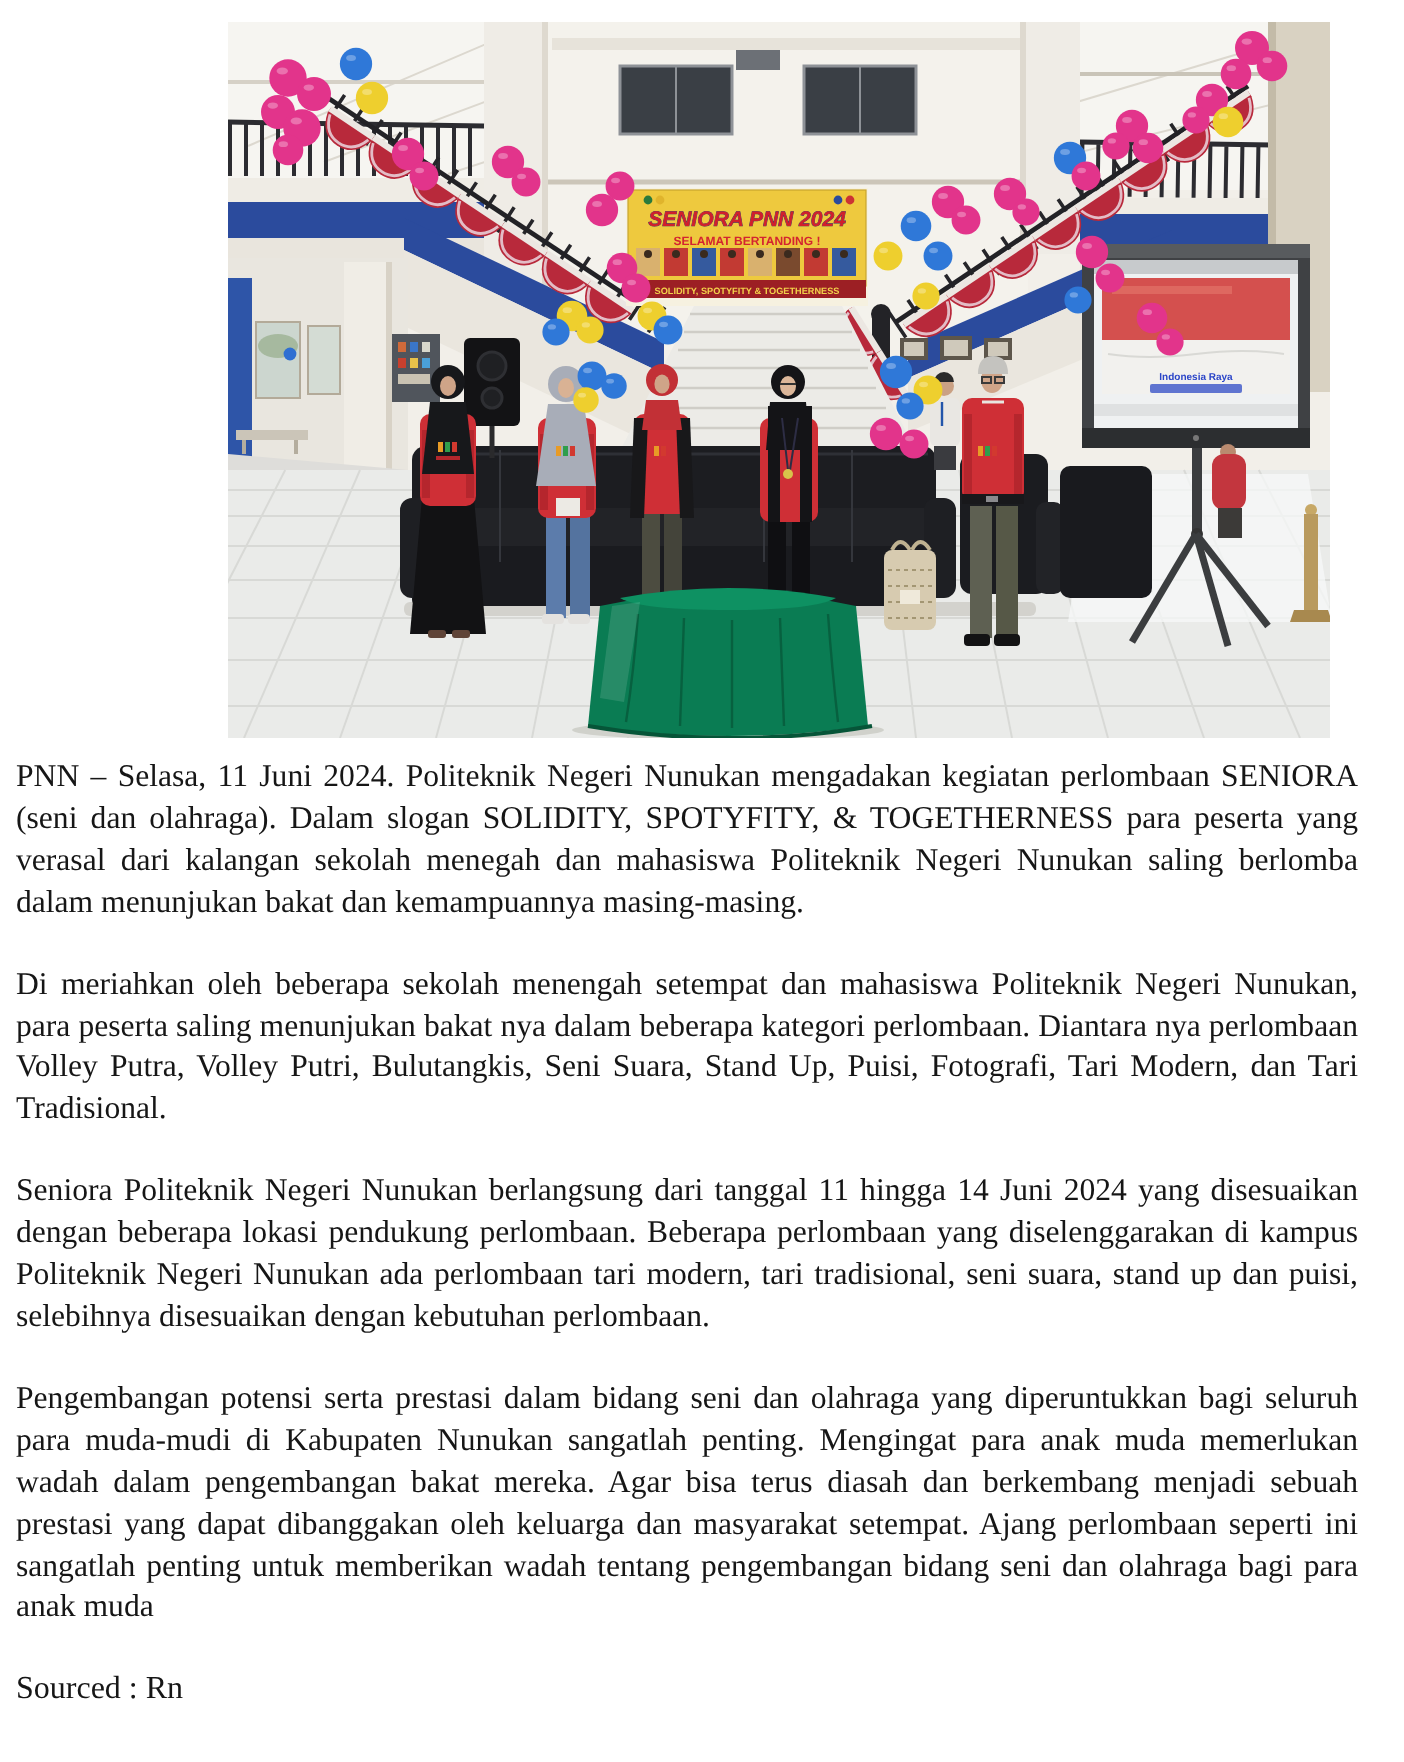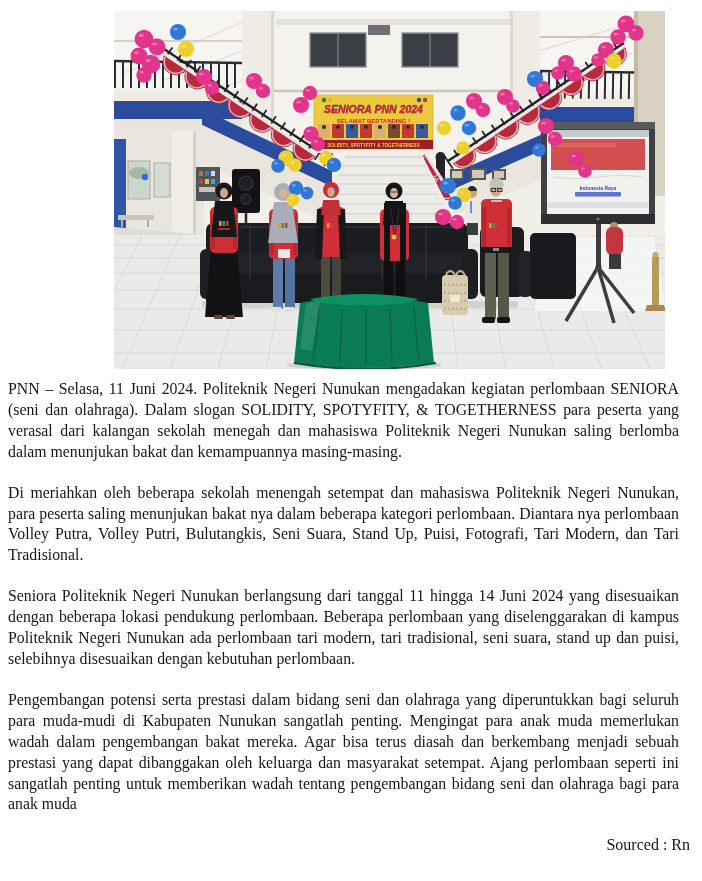--- a/index.html
+++ b/index.html
@@ -3,21 +3,21 @@
 <meta charset="utf-8">
 <style>
   html,body{margin:0;padding:0;background:#ffffff;}
   body{width:702px;height:881px;position:relative;overflow:hidden;
        font-family:"Liberation Serif", serif;color:#141414;}
   .photo-wrap{position:absolute;left:78px;top:11px;width:551px;height:358px;margin-left:36px;}
   .photo-wrap svg{display:block;}
   .article{position:absolute;left:8px;top:379px;width:687px;
            font-size:15.8px;line-height:20.9px;text-align:justify;color:#161616;}
   .article p{margin:0 16px 20px 0;}
-  .source{text-align:right;padding-right:5px;font-size:16px;}
+  .source{text-align:left;padding-right:5px;font-size:16px;}
   svg text{font-family:"Liberation Sans", sans-serif;}
 </style>
 </head>
 <body>
 
 <div class="photo-wrap">
 <svg width="551" height="358" viewBox="0 0 551 358">
   <defs>
     <g id="swag">
       <path d="M0 1 h26 v3 q-3 11 -13 11 q-10 0 -13 -11 z" fill="#b8293b"></path>

